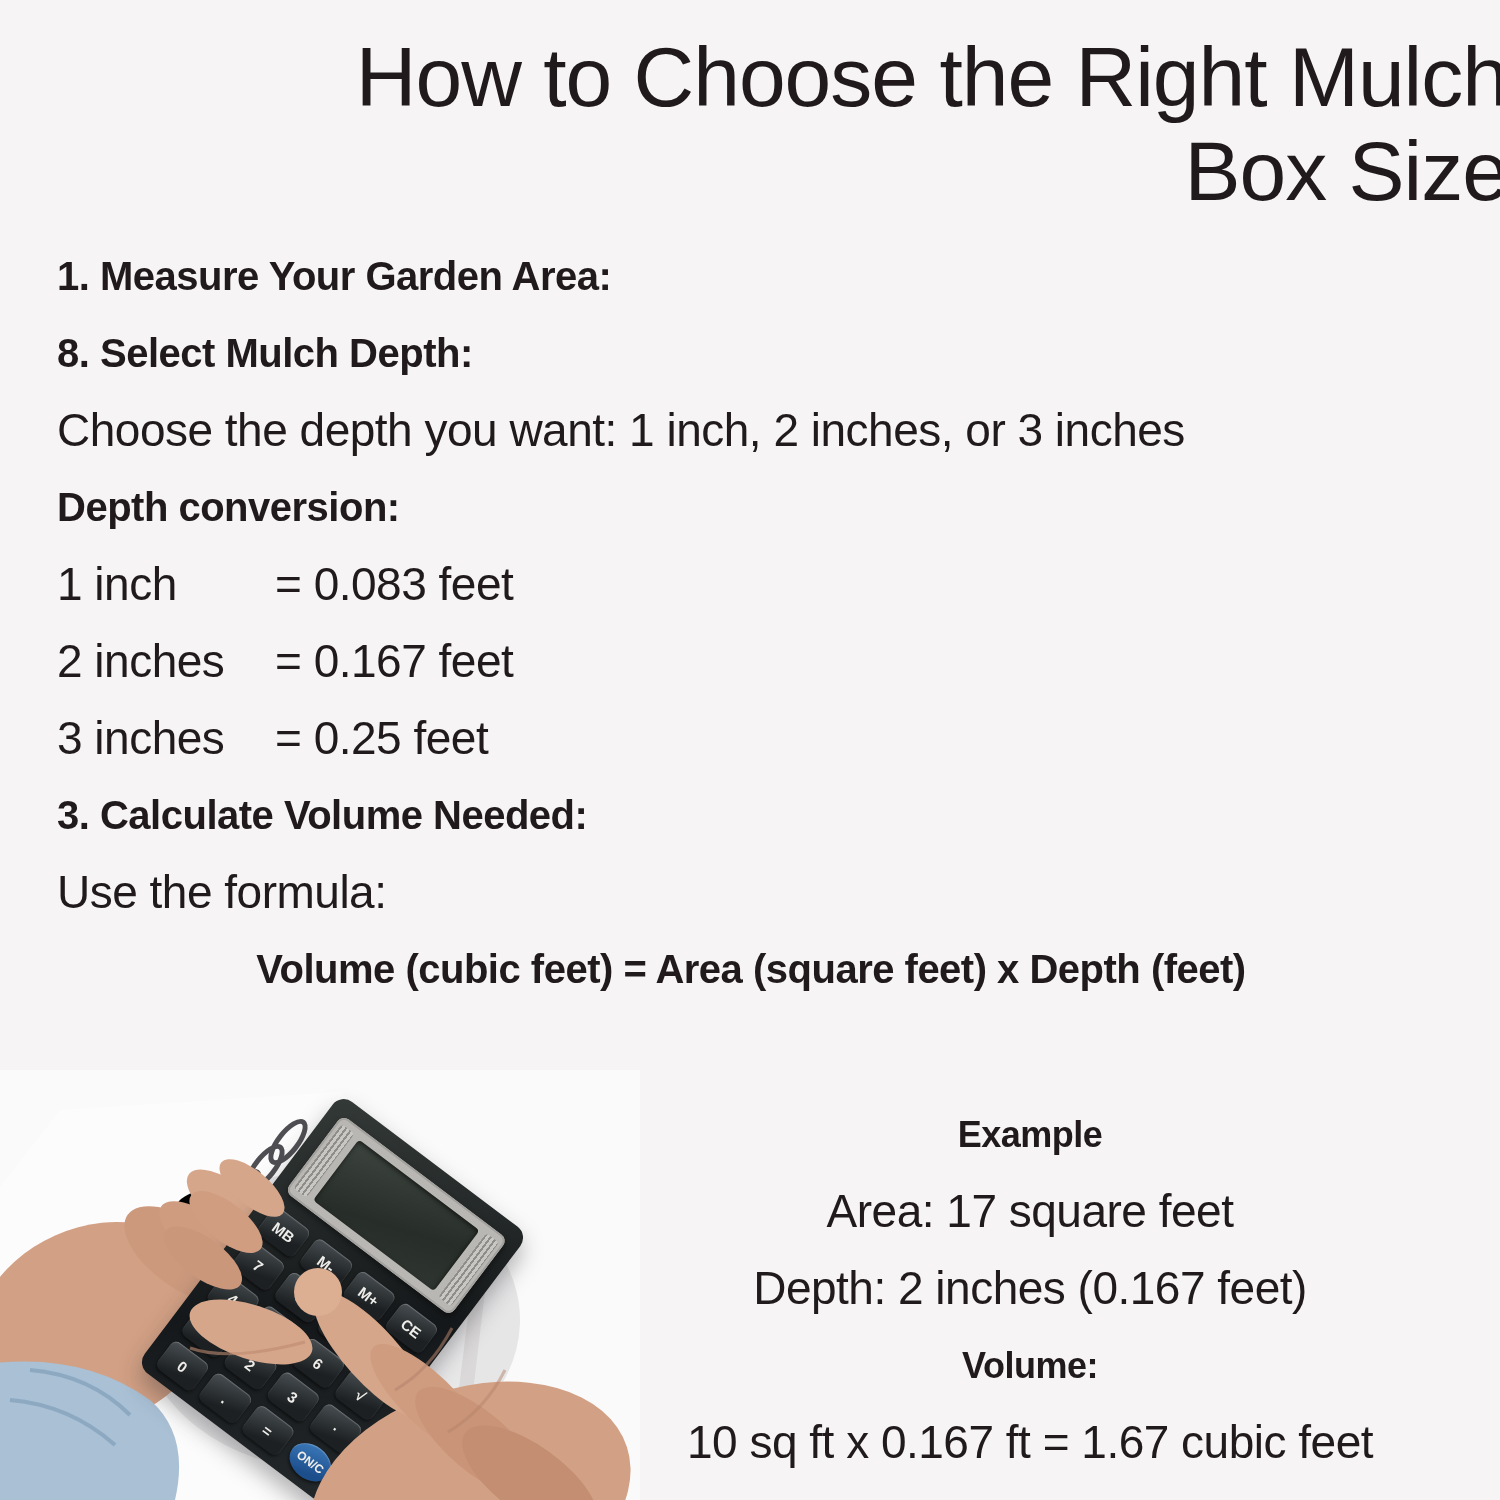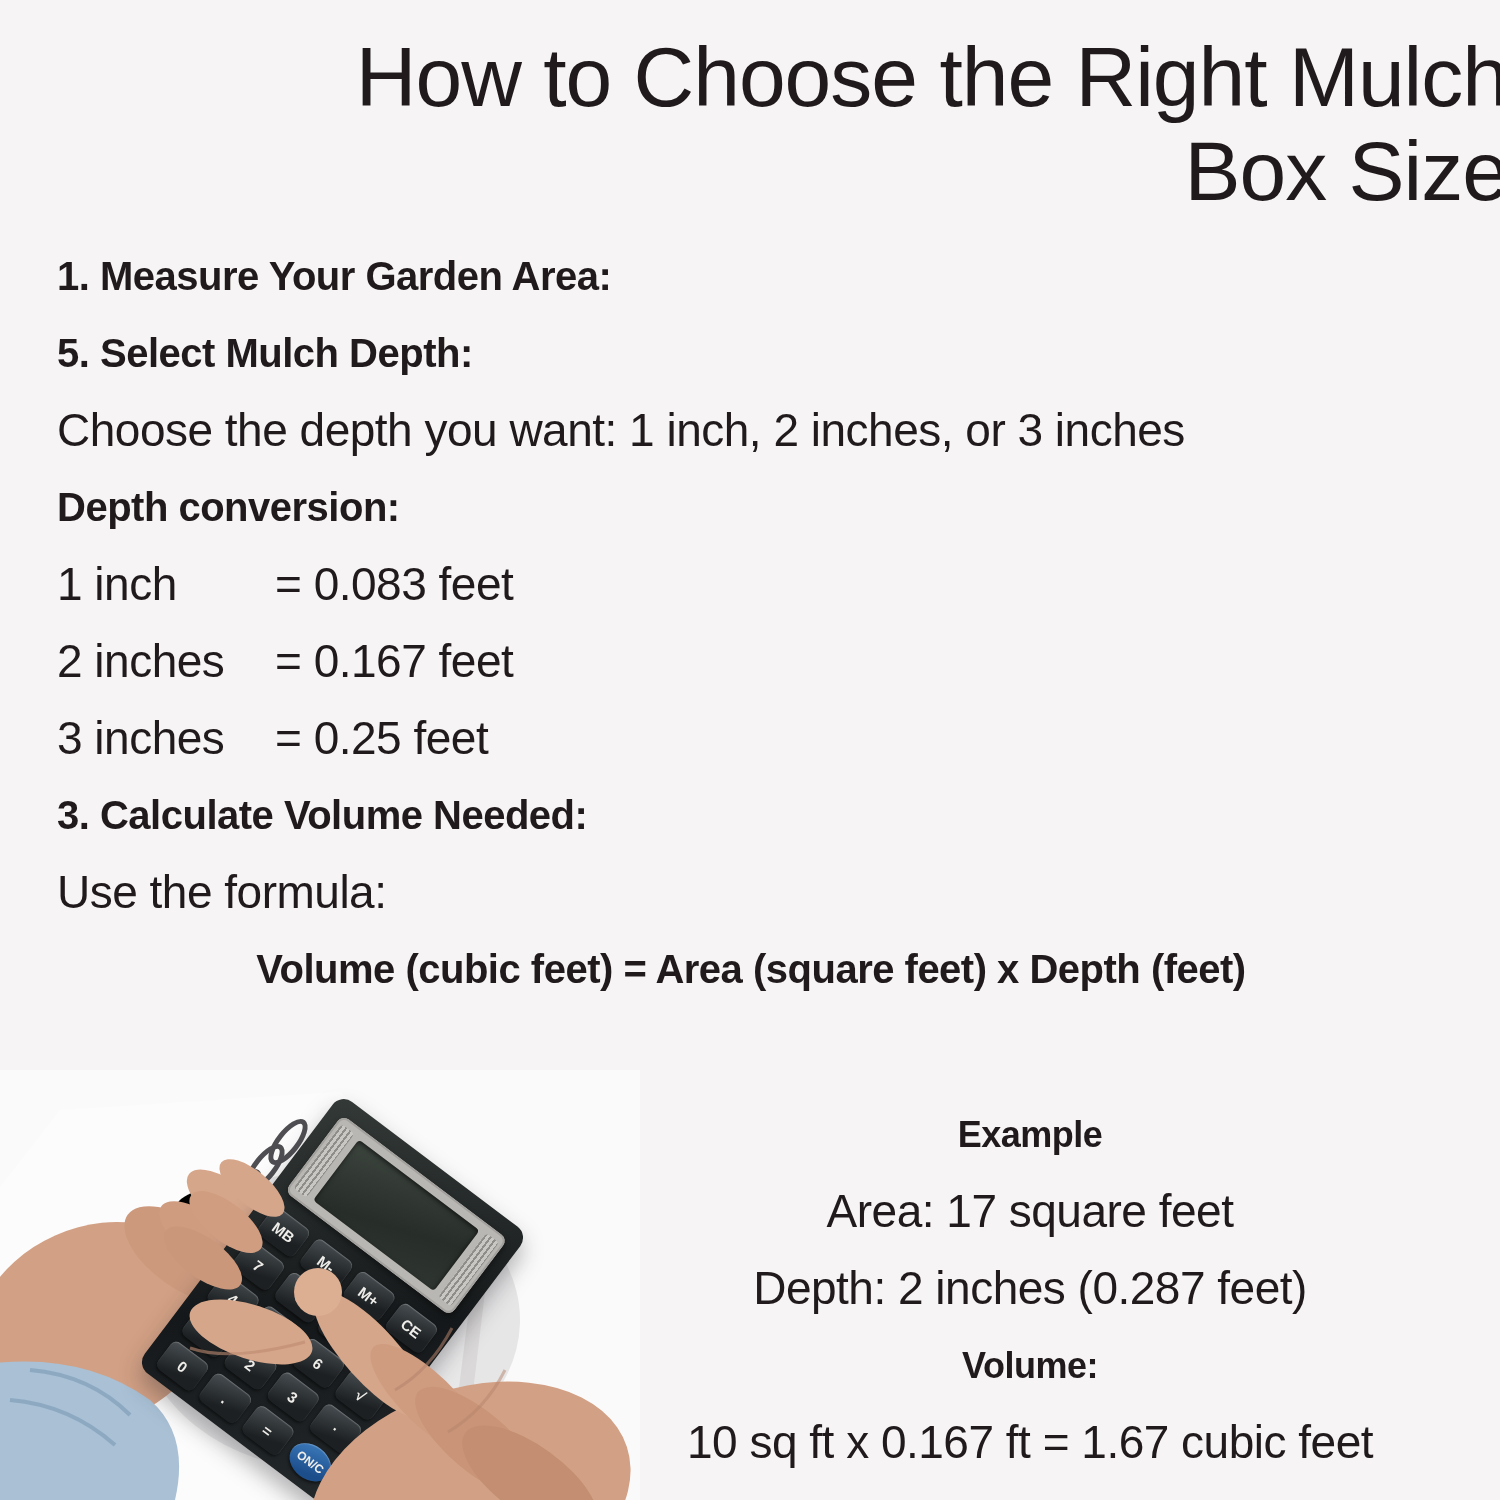--- a/index.html
+++ b/index.html
@@ -77,21 +77,21 @@
 
 <div class="canvas">
 
   <div class="title">
     <div>How to Choose the Right Mulch</div>
     <div>Box Size</div>
   </div>
 
   <div class="content">
     <div class="h">1. Measure Your Garden Area:</div>
-    <div class="h">5. Select Mulch Depth:</div>
+    <div class="h">8. Select Mulch Depth:</div>
     <div class="p">Choose the depth you want: 1 inch, 2 inches, or 3 inches</div>
     <div class="h">Depth conversion:</div>
 
     <div class="conv-row">
       <span class="conv-depth">1 inch</span><span>= 0.083 feet</span>
     </div>
     <div class="conv-row">
       <span class="conv-depth">2 inches</span><span>= 0.167 feet</span>
     </div>
     <div class="conv-row">
@@ -99,21 +99,21 @@
     </div>
 
     <div class="h">3. Calculate Volume Needed:</div>
     <div class="p">Use the formula:</div>
     <div class="h formula">Volume (cubic feet) = Area (square feet) x Depth (feet)</div>
   </div>
 
   <div class="example">
     <div class="h">Example</div>
     <div class="p">Area: 17 square feet</div>
-    <div class="p">Depth: 2 inches (0.287 feet)</div>
+    <div class="p">Depth: 2 inches (0.167 feet)</div>
     <div class="h">Volume:</div>
     <div class="p">10 sq ft x 0.167 ft = 1.67 cubic feet</div>
   </div>
 
   <div class="photo">
 
     <svg class="photo-bg" width="640" height="430" viewBox="0 0 640 430">
 
       <rect x="0" y="0" width="640" height="430" fill="#fbfafa" opacity="0.85"></rect>
 

